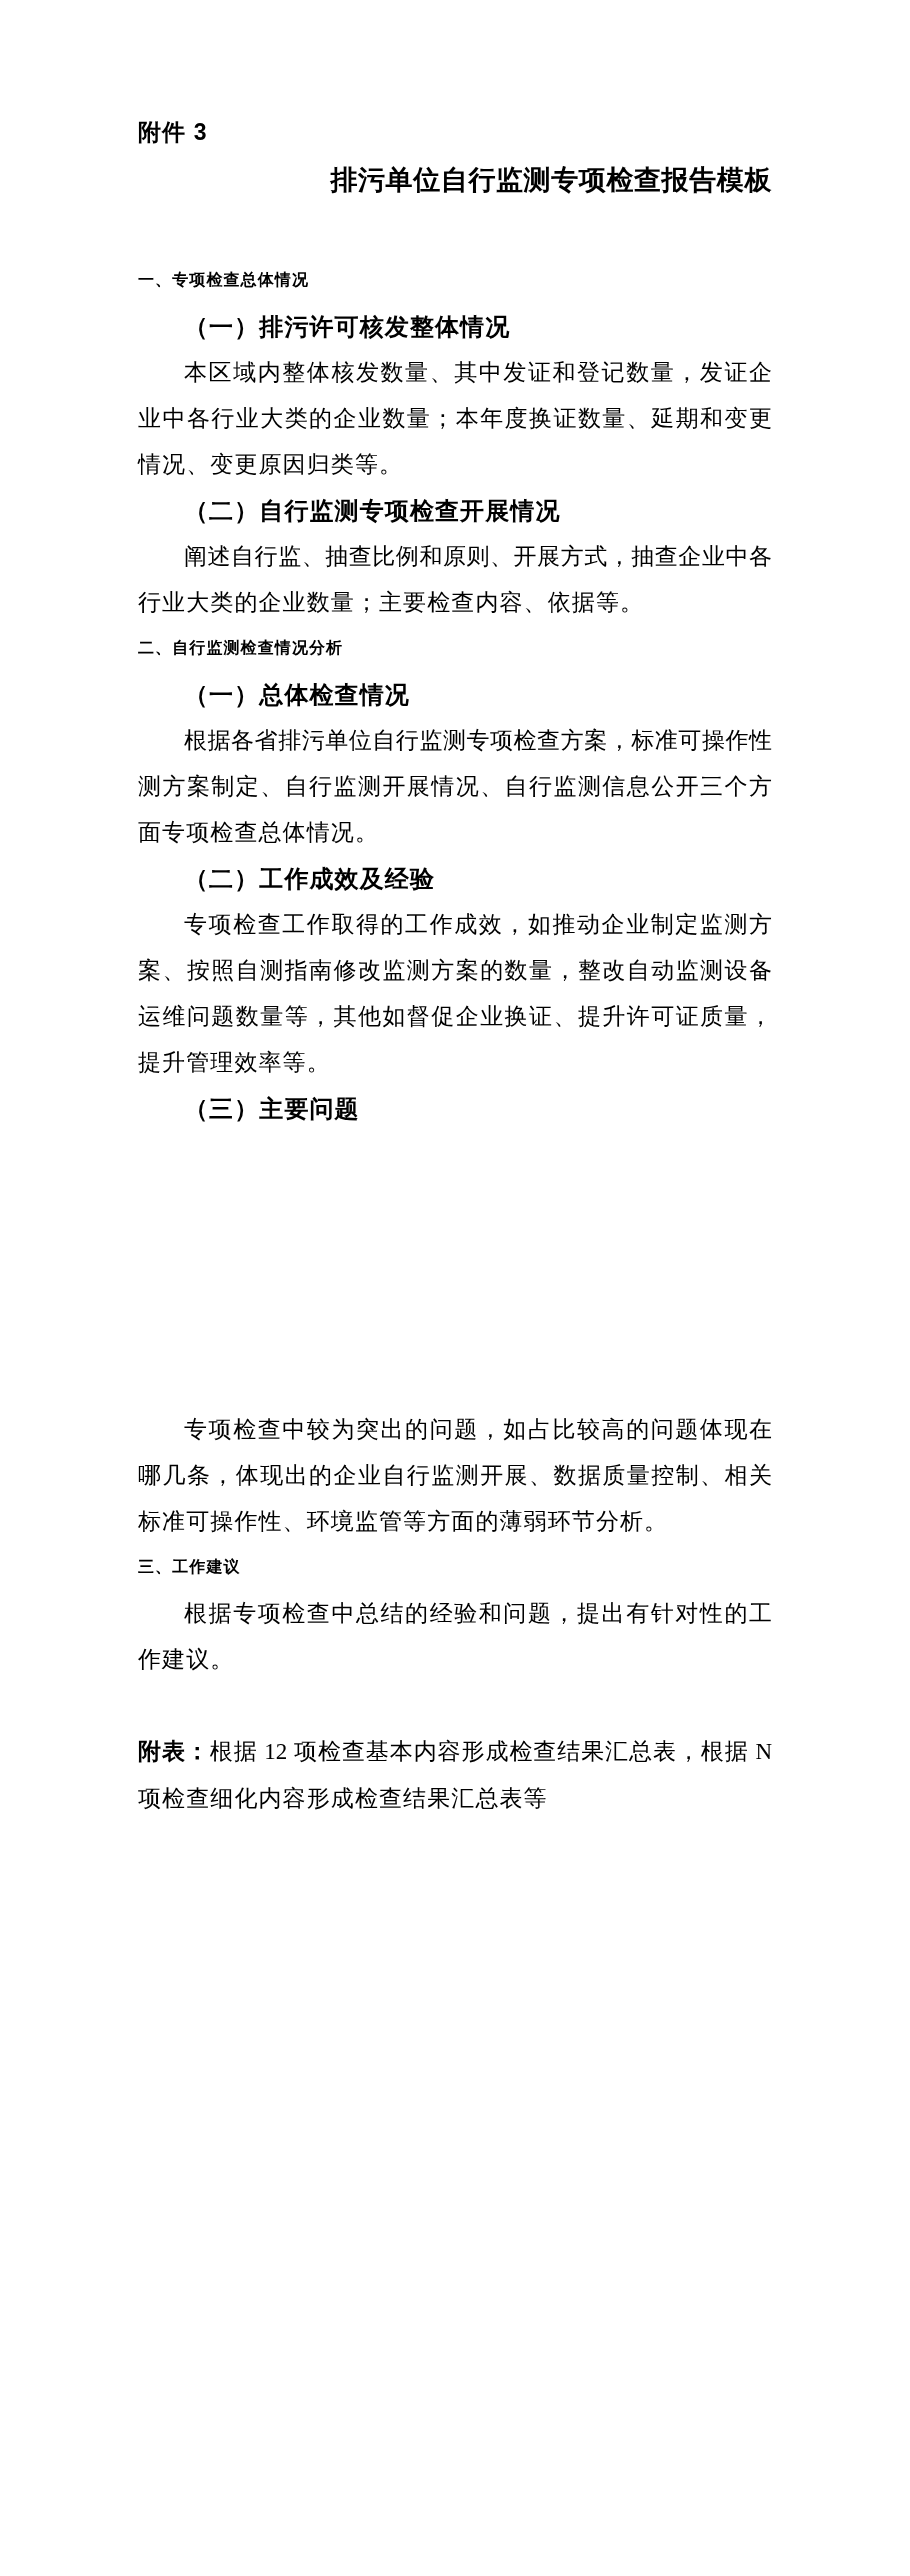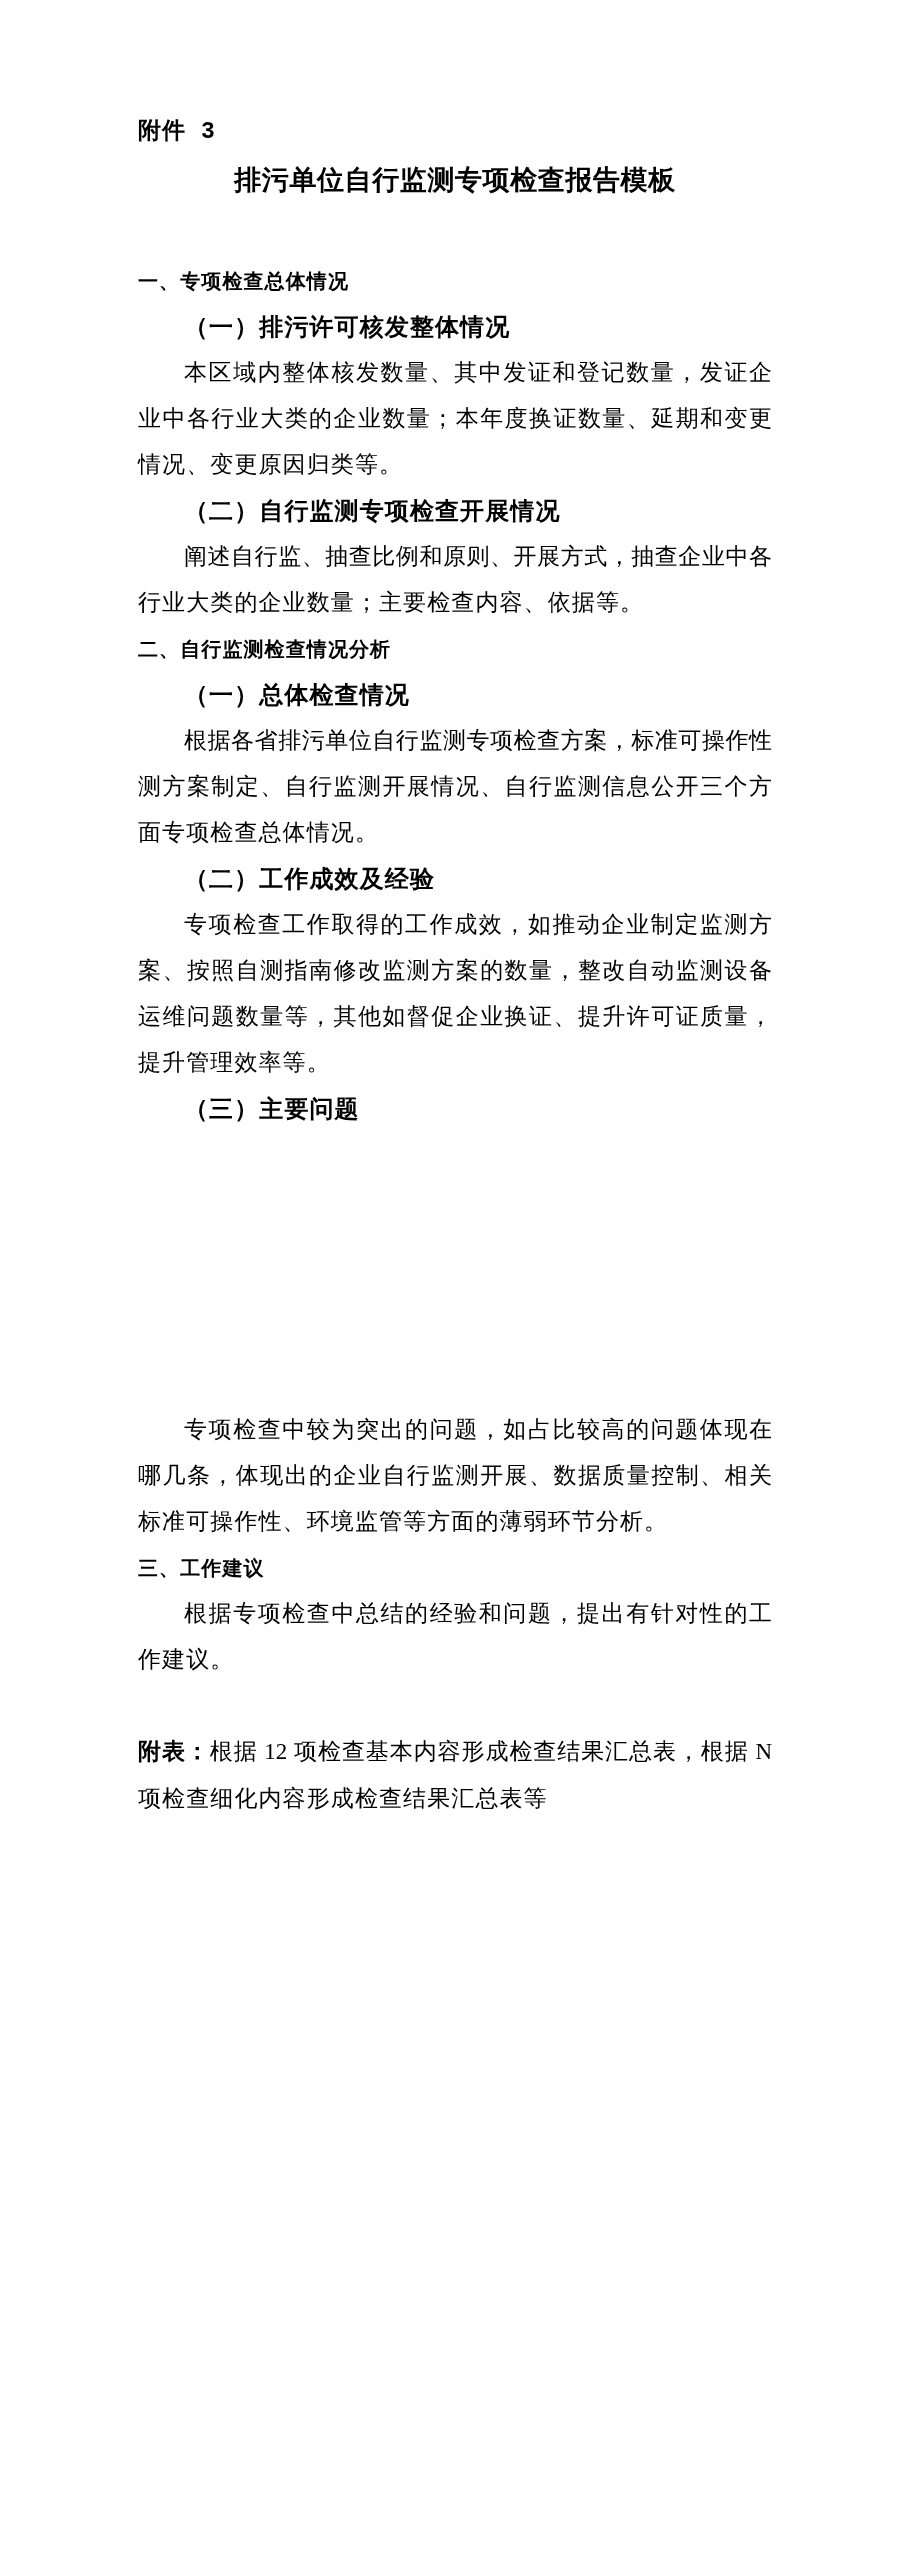--- a/index.html
+++ b/index.html
@@ -17,56 +17,56 @@
     font-family: "Liberation Serif", "DejaVu Serif", serif;
   }
   .content {
     position: absolute;
     left: 138px;
     top: 0;
     width: 634px;
   }
   .annex {
     margin-top: 109px;
-    font-family: Liberation Mono, monospace;
+    font-family: Liberation Sans, sans-serif;
     font-weight: 700;
     font-size: 23px;
     line-height: 46px;
     letter-spacing: 1.1px;
   }
   .doc-title {
     margin: 1.7px 0 0 0;
     font-family: "Liberation Sans", "DejaVu Sans", sans-serif;
     font-weight: 700;
     font-size: 27px;
     line-height: 46px;
     letter-spacing: 0.6px;
-    text-align: center;
+    text-align: right;
   }
   .doc-body {
     margin-top: 55px;
   }
   .line {
     font-size: 23px;
     line-height: 46px;
     letter-spacing: 1.1px;
     text-align: left;
   }
   .line.fill {
     letter-spacing: 0;
     text-align: justify;
     text-align-last: justify;
   }
   .line.indent {
     text-indent: 46px;
   }
   .line.h1 {
-    font-family: Liberation Serif, serif;
+    font-family: Liberation Mono, monospace;
     font-weight: 700;
-    font-size: 20px;
+    font-size: 16px;
   }
   .line.h2 {
     font-weight: 700;
     font-size: 24px;
     text-indent: 46px;
   }
   .para { margin: 0; }
   .gap { width: 100%; }
   .note-lead {
     font-family: Liberation Mono, monospace;

